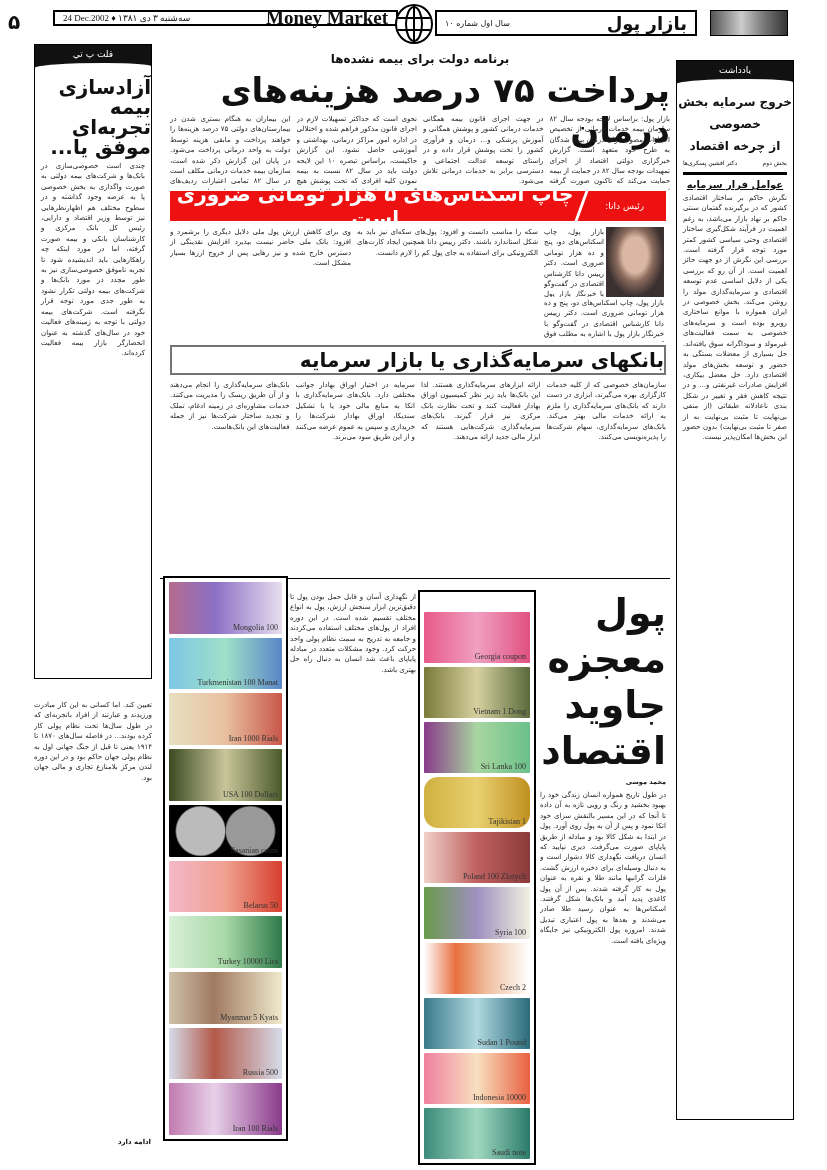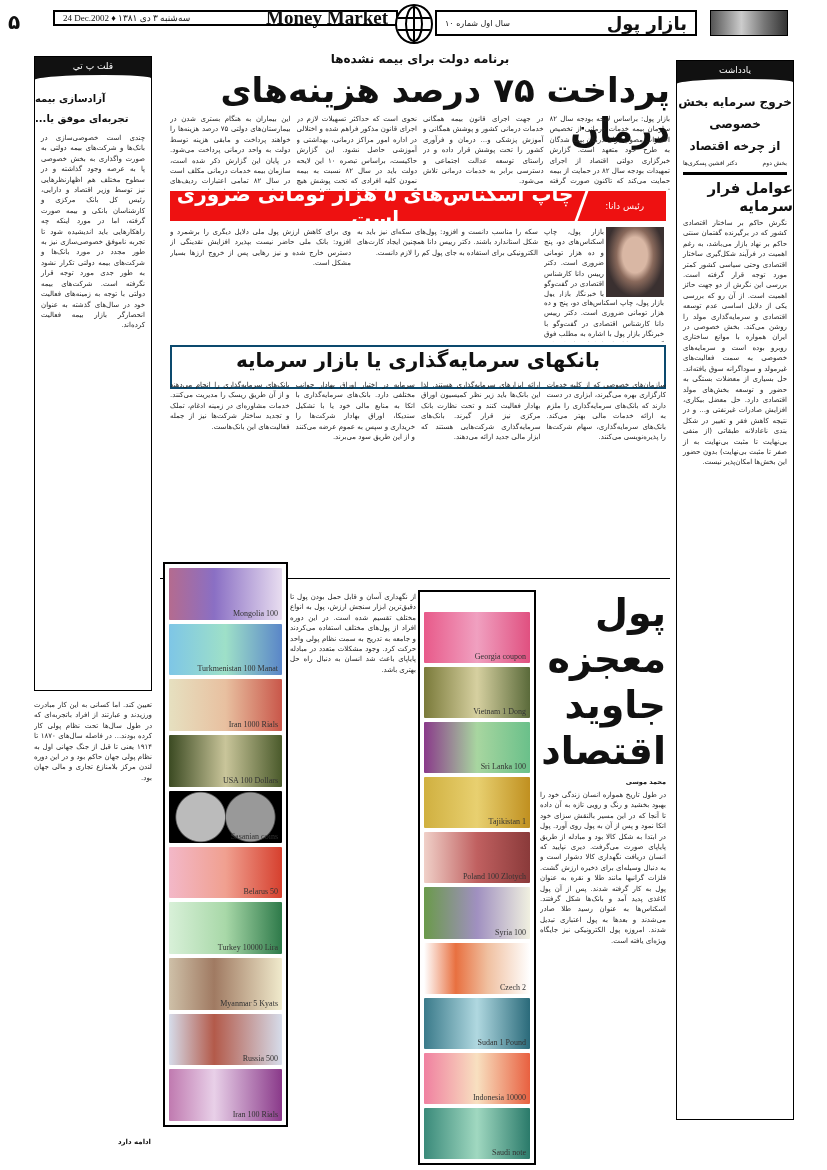--- a/index.html
+++ b/index.html
@@ -13,31 +13,31 @@
   .hdr-title-en { font-size: 19px; font-family: "Liberation Serif", serif; font-weight: bold; }
   .globe { left: 395px; top: 4px; width: 38px; height: 40px; border: 2px solid #000; border-radius: 50%; overflow: hidden; background:#fff; }
   .hdr-box-right { left: 435px; top: 10px; width: 262px; height: 26px; border: 2px solid #000; display:flex; align-items:center; justify-content:space-between; padding: 0 8px; direction: rtl; }
   .hdr-title-fa { font-size: 18px; font-weight: bold; }
   .hdr-issue { font-size: 8px; }
   .logo { left: 710px; top: 10px; width: 78px; height: 26px; border: 1px solid #000; background: linear-gradient(90deg,#555,#ccc 40%,#777 70%,#333); }
   
   .side { border: 1.5px solid #000; }
   .side-banner { height: 26px; background: #111; color:#fff; font-size: 9px; text-align:center; line-height: 18px; position:relative; }
   .side-banner:after { content:""; position:absolute; left:0; right:0; bottom:0; height:8px; background:#fff; border-radius: 60% 40% 0 0; }
-  .side-title { font-weight: bold; font-size: 10px; text-align:left; line-height: 20px; direction: rtl; }
+  .side-title { font-weight: bold; font-size: 20px; text-align:right; line-height: 20px; direction: rtl; }
   .side-title-sm { font-weight: bold; font-size: 12px; text-align:center; line-height: 22px; direction: rtl; }
   .divider { height: 3px; background: #000; margin: 4px 6px; }
   
   .kicker { font-size: 12px; font-weight: bold; text-align:center; direction: rtl; }
   .headline-main { font-size: 34px; font-weight: 900; text-align:right; direction: rtl; letter-spacing: -0.5px; }
   .red-bar { background: #ee1111; color:#fff; height: 30px; display:flex; align-items:center; direction: rtl; }
   .red-bar .label { font-size: 9px; padding: 0 22px; }
   .red-bar .slash { width: 3px; height: 30px; background: #fff; transform: skewX(-20deg); }
   .red-bar .title { font-size: 20px; font-weight: bold; flex: 1; text-align:center; }
-  .boxed-head { border: 2px solid #0c4a6e; text-align:center; direction: rtl; font-size: 20px; font-weight: bold; height: 44px; line-height: 26px; }
+  .boxed-head { border: 2px solid #737373; direction: rtl; font-size: 20px; font-weight: bold; height: 30px; line-height: 26px; }
   .photo { background: radial-gradient(ellipse at 50% 40%, #d9b7a4 0 30%, #8a6a5c 45%, #3a3030 70%); }
   .big-title { font-size: 38px; font-weight: 900; direction: rtl; text-align:right; line-height: 46px; }
   .bill-col { border: 2px solid #000; background:#fff; padding: 4px; display:flex; flex-direction:column; gap:4px; }
   .bill { flex:1; border-radius: 1px; position: relative; overflow:hidden; }
   .bill span { position:absolute; right:4px; bottom:2px; font-size: 8px; color:#333; font-family:"Liberation Serif", serif; }
   .rule { background:#000; }
 </style>
 </head>
 <body>
 
@@ -53,39 +53,39 @@
       <line x1="0" y1="12" x2="34" y2="12" stroke="#000" stroke-width="2"></line>
       <line x1="0" y1="24" x2="34" y2="24" stroke="#000" stroke-width="2"></line>
     </svg>
 </div>
 <div class="abs hdr-box-right">
   <span class="hdr-title-fa">بازار پول</span>
   <span class="hdr-issue">سال اول  شماره ۱۰</span>
 </div>
 <div class="abs logo"></div>
 
-<div class="abs side" style="left:34px;top:56px;width:118px;height:635px;">
+<div class="abs side" style="left:34px;top:44px;width:118px;height:635px;">
   <div class="side-banner">قلت پ تي</div>
   <div class="side-title" style="margin-top:6px;">آزادسازی بیمه</div>
   <div class="side-title">تجربه‌ای موفق یا...</div>
   <div class="col-text" style="padding:4px 6px;height:570px;">چندی است خصوصی‌سازی در بانک‌ها و شرکت‌های بیمه دولتی به صورت واگذاری به بخش خصوصی پا به عرصه وجود گذاشته و در سطوح مختلف هم اظهارنظرهایی نیز توسط وزیر اقتصاد و دارایی، رئیس کل بانک مرکزی و کارشناسان بانکی و بیمه صورت گرفته، اما در مورد اینکه چه راهکارهایی باید اندیشیده شود تا تجربه ناموفق خصوصی‌سازی نیز به طور مجدد در مورد بانک‌ها و شرکت‌های بیمه دولتی تکرار نشود به طور جدی مورد توجه قرار نگرفته است. شرکت‌های بیمه دولتی با توجه به زمینه‌های فعالیت خود در سال‌های گذشته به عنوان انحصارگر بازار بیمه فعالیت کرده‌اند.</div>
 </div>
 <div class="abs col-text" style="left:34px;top:700px;width:118px;height:420px;">تعیین کند. اما کسانی به این کار مبادرت ورزیدند و عبارتند از افراد باتجربه‌ای که در طول سال‌ها تحت نظام پولی کار کرده بودند... در فاصله سال‌های ۱۸۷۰ تا ۱۹۱۴ یعنی تا قبل از جنگ جهانی اول به نظام پولی جهان حاکم بود و در این دوره لندن مرکز بلامنازع تجاری و مالی جهان بود.</div>
 <div class="abs" style="left:118px;top:1138px;font-size:7px;font-weight:bold;direction:rtl;">ادامه دارد</div>
 
 <div class="abs side" style="left:676px;top:60px;width:118px;height:1060px;">
   <div class="side-banner">یادداشت</div>
   <div class="side-title-sm" style="margin-top:4px;">خروج سرمایه بخش خصوصی</div>
   <div class="side-title-sm">از چرخه اقتصاد</div>
   <div style="display:flex;justify-content:space-between;direction:rtl;font-size:6px;padding:2px 6px;">
     <span>بخش دوم</span>
     <span>دکتر افشین پسکری‌ها</span>
   </div>
   <div class="divider"></div>
-  <div style="font-size:15px;font-weight:bold;text-align:right;direction:rtl;">عوامل فرار سرمایه</div>
+  <div style="font-size:10px;font-weight:bold;text-align:center;direction:rtl;text-decoration:underline;">عوامل فرار سرمایه</div>
   <div class="col-text" style="padding:3px 6px;height:930px;">نگرش حاکم بر ساختار اقتصادی کشور که در برگیرنده گفتمان سنتی حاکم بر نهاد بازار می‌باشد، به رغم اهمیت در فرآیند شکل‌گیری ساختار اقتصادی وحتی سیاسی کشور کمتر مورد توجه قرار گرفته است. بررسی این نگرش از دو جهت حائز اهمیت است. از آن رو که بررسی یکی از دلایل اساسی عدم توسعه اقتصادی و سرمایه‌گذاری مولد را روشن می‌کند. بخش خصوصی در ایران همواره با موانع ساختاری روبرو بوده است و سرمایه‌های خصوصی به سمت فعالیت‌های غیرمولد و سوداگرانه سوق یافته‌اند. حل بسیاری از معضلات بستگی به حضور و توسعه بخش‌های مولد اقتصادی دارد. حل معضل بیکاری، افزایش صادرات غیرنفتی و... و در نتیجه کاهش فقر و تغییر در شکل بندی ناعادلانه طبقاتی (از منفی بی‌نهایت تا مثبت بی‌نهایت به از صفر تا مثبت بی‌نهایت) بدون حضور این بخش‌ها امکان‌پذیر نیست.</div>
 </div>
 
 <div class="abs kicker" style="left:170px;top:52px;width:500px;">برنامه دولت برای بیمه نشده‌ها</div>
 <div class="abs headline-main" style="left:170px;top:70px;width:500px;">پرداخت ۷۵ درصد هزینه‌های درمان</div>
 <div class="abs" style="left:170px;top:114px;width:500px;height:76px;display:flex;flex-direction:row-reverse;gap:6px;">
   <div class="col-text" style="flex:1;">بازار پول: براساس لایحه بودجه سال ۸۲ سازمان بیمه خدمات درمانی از تخصیص اعتبارات مصوب برای درمان بیمه شدگان به طرح خود متعهد است. گزارش خبرگزاری دولتی اقتصاد از اجرای تمهیدات بودجه سال ۸۲ در حمایت از بیمه حمایت می‌کند که تاکنون صورت گرفته است.</div>
   <div class="col-text" style="flex:1;">در جهت اجرای قانون بیمه همگانی خدمات درمانی کشور و پوشش همگانی و آموزش پزشکی و... درمان و فرآوری کشور را تحت پوشش قرار داده و در راستای توسعه عدالت اجتماعی و دسترسی برابر به خدمات درمانی تلاش می‌شود.</div>
   <div class="col-text" style="flex:1;">نحوی است که حداکثر تسهیلات لازم در اجرای قانون مذکور فراهم شده و اختلالی در اداره امور مراکز درمانی، بهداشتی و آموزشی حاصل نشود. این گزارش حاکیست، براساس تبصره ۱۰ این لایحه دولت باید در سال ۸۲ نسبت به بیمه نمودن کلیه افرادی که تحت پوشش هیچ گونه بیمه درمانی قرار ندارند اقدام نموده و آنها را به طور رایگان بیمه نماید.</div>
   <div class="col-text" style="flex:1;">این بیماران به هنگام بستری شدن در بیمارستان‌های دولتی ۷۵ درصد هزینه‌ها را خواهند پرداخت و مابقی هزینه توسط دولت به واحد درمانی پرداخت می‌شود. در پایان این گزارش ذکر شده است، سازمان بیمه خدمات درمانی مکلف است در سال ۸۲ تمامی اعتبارات ردیف‌های مربوط به بیمه درمان را جهت بیمه شدگان هزینه کند.</div>
@@ -117,21 +117,21 @@
   <div class="big-title">پول</div>
   <div class="big-title">معجزه</div>
   <div class="big-title">جاوید</div>
   <div class="big-title">اقتصاد</div>
 </div>
 <div class="abs" style="left:540px;top:778px;width:126px;font-size:6.5px;font-weight:bold;direction:rtl;text-align:right;">محمد موسی</div>
 <div class="abs col-text" style="left:540px;top:790px;width:126px;height:370px;">در طول تاریخ همواره انسان زندگی خود را بهبود بخشید و رنگ و رویی تازه به آن داده تا آنجا که در این مسیر بالنقش سزای خود اتکا نمود و پس از آن به پول روی آورد. پول در ابتدا به شکل کالا بود و مبادله از طریق پایاپای صورت می‌گرفت. دیری نپایید که انسان دریافت نگهداری کالا دشوار است و به دنبال وسیله‌ای برای ذخیره ارزش گشت. فلزات گرانبها مانند طلا و نقره به عنوان پول به کار گرفته شدند. پس از آن پول کاغذی پدید آمد و بانک‌ها شکل گرفتند. اسکناس‌ها به عنوان رسید طلا صادر می‌شدند و بعدها به پول اعتباری تبدیل شدند. امروزه پول الکترونیکی نیز جایگاه ویژه‌ای یافته است.</div>
 <div class="abs col-text" style="left:290px;top:592px;width:126px;height:560px;">از نگهداری آسان و قابل حمل بودن پول تا دقیق‌ترین ابزار سنجش ارزش، پول به انواع مختلف تقسیم شده است. در این دوره افراد از پول‌های مختلف استفاده می‌کردند و جامعه به تدریج به سمت نظام پولی واحد حرکت کرد. وجود مشکلات متعدد در مبادله پایاپای باعث شد انسان به دنبال راه حل بهتری باشد.</div>
 <div class="abs col-text" style="left:160px;top:870px;width:0px;height:0px;"></div>
 
-<div class="abs bill-col" style="left:163px;top:562px;width:125px;height:565px;">
+<div class="abs bill-col" style="left:163px;top:576px;width:125px;height:565px;">
   <div class="bill" style="background:linear-gradient(90deg,#b46b8f,#8a6fc4 40%,#e8ddf0);">
       <span>Mongolia 100</span>
     </div>
   <div class="bill" style="background:linear-gradient(90deg,#7ec6e6,#9ee0c8 50%,#5a86c8);padding-left:23px;">
       <span>Turkmenistan 100 Manat</span>
     </div>
   <div class="bill" style="background:linear-gradient(90deg,#e6e0c0,#e8c0a0 50%,#c9574a);">
       <span>Iran 1000 Rials</span>
     </div>
   <div class="bill" style="background:linear-gradient(90deg,#3b4a22,#c9c59a 50%,#4a5a2b);">
@@ -160,21 +160,21 @@
 <div class="abs bill-col" style="left:418px;top:590px;width:118px;height:575px;">
   <div class="bill" style="background:linear-gradient(90deg,#e85a8a,#f0a0c0 50%,#e05080);margin-top:16px;">
       <span>Georgia coupon</span>
     </div>
   <div class="bill" style="background:linear-gradient(90deg,#7a7a3a,#d6d0a0 50%,#5a6a3a);">
       <span>Vietnam 1 Dong</span>
     </div>
   <div class="bill" style="background:linear-gradient(90deg,#8a3a8a,#a8d6a0 50%,#6ac08a);">
       <span>Sri Lanka 100</span>
     </div>
-  <div class="bill" style="background:linear-gradient(90deg,#d0b040,#e8d070 50%,#c09020);">
+  <div class="bill" style="background:linear-gradient(90deg,#d0b040,#e8d070 50%,#c09020);border-radius:14px;">
       <span>Tajikistan 1</span>
     </div>
   <div class="bill" style="background:linear-gradient(90deg,#f0d0c8,#c06060 50%,#8a3a3a);">
       <span>Poland 100 Zlotych</span>
     </div>
   <div class="bill" style="background:linear-gradient(90deg,#6a9a4a,#a090c0 50%,#f0f0e0);">
       <span>Syria 100</span>
     </div>
   <div class="bill" style="background:linear-gradient(90deg,#fff,#e87040 30%,#f0c0a0 60%,#fff);">
       <span>Czech 2</span>

